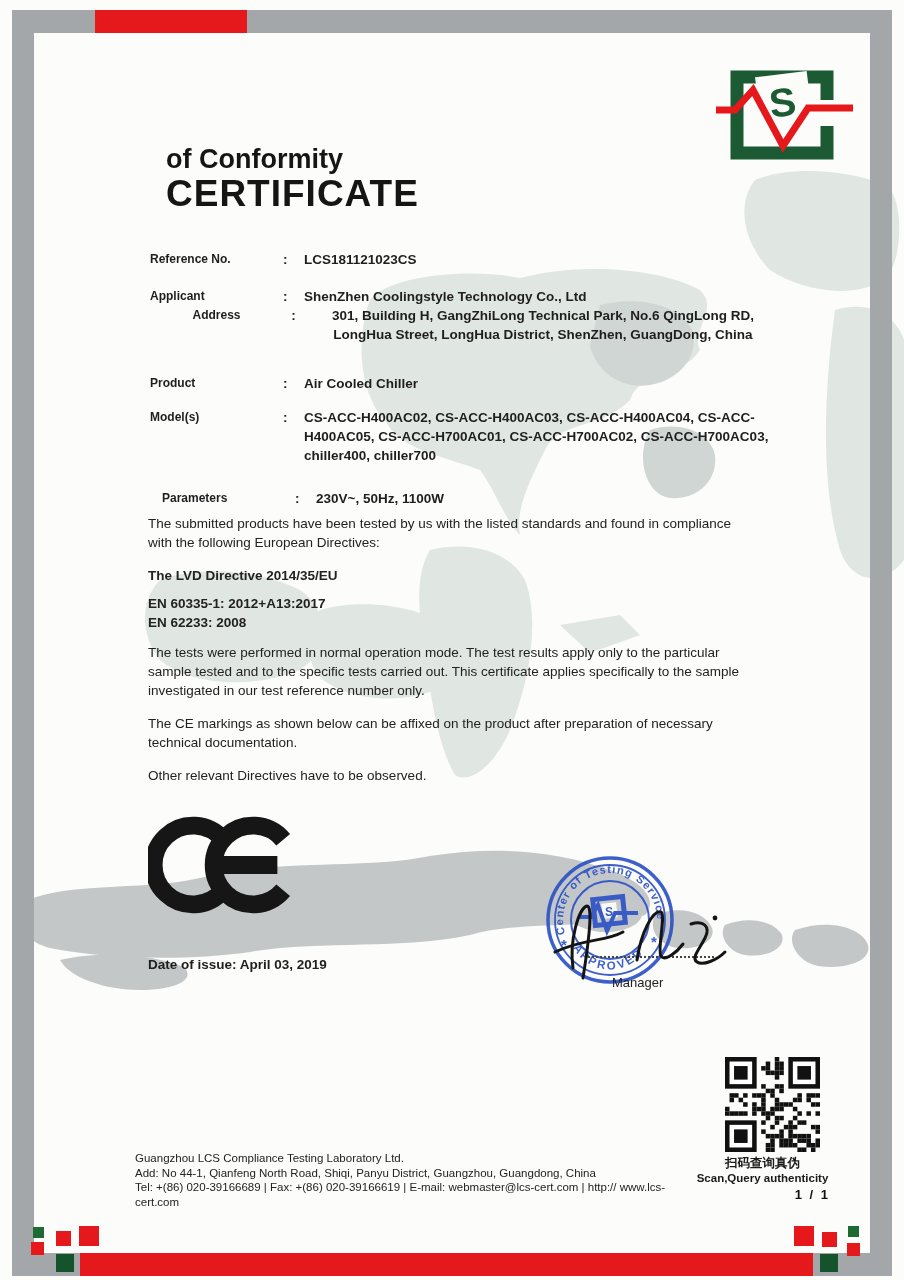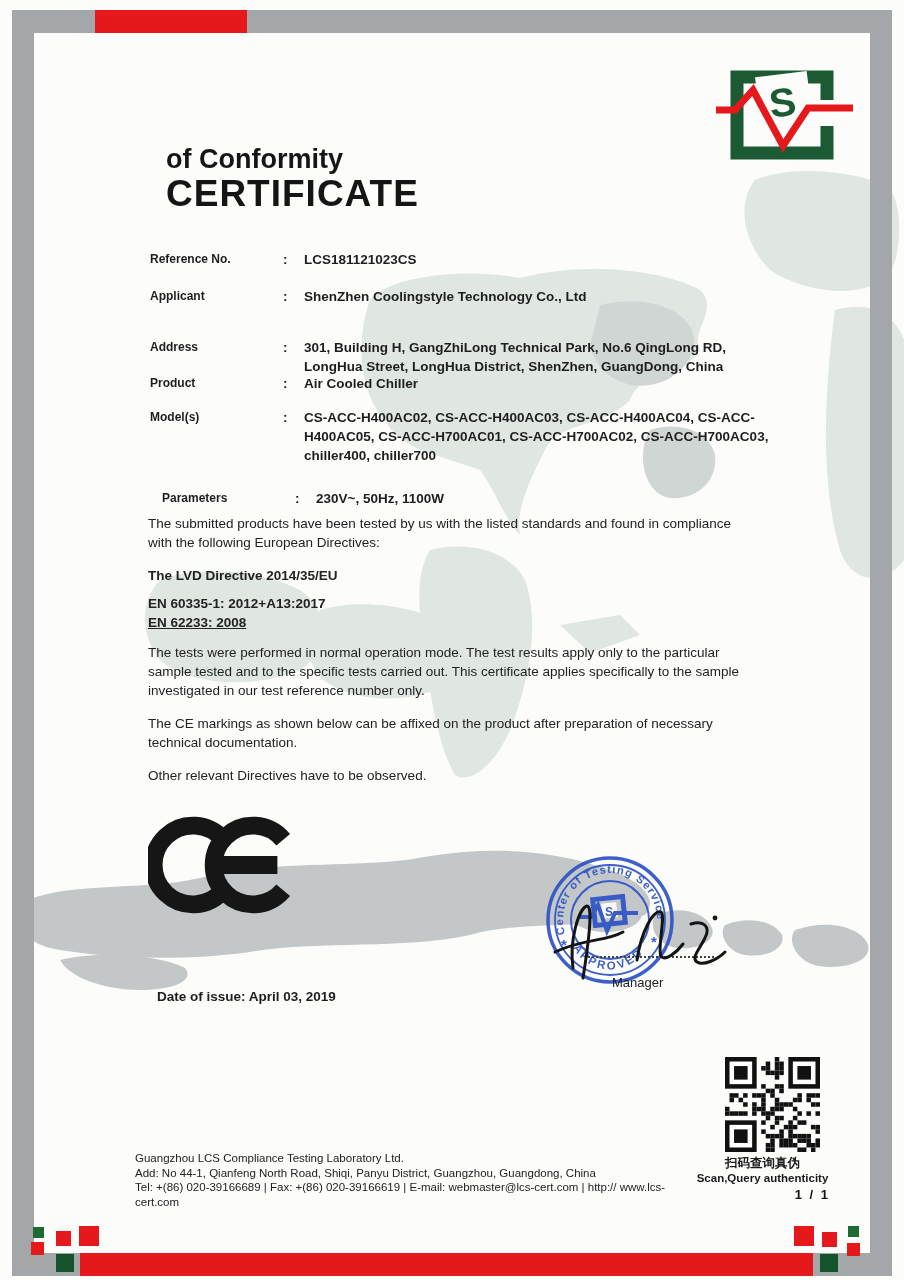--- a/index.html
+++ b/index.html
@@ -20,28 +20,28 @@
   .field{position:absolute;left:150px;display:flex;width:640px;z-index:5;}
   .flabel{width:133px;font-weight:bold;font-size:12px;line-height:19px;}
   .fcolon{width:21px;font-weight:bold;font-size:13.5px;line-height:19px;}
   .fvalue{flex:1;max-width:478px;font-weight:bold;font-size:13.5px;line-height:19px;}
   
   #body-text{position:absolute;left:148px;top:514px;width:600px;z-index:5;}
   #body-text p{margin:0 0 14px;font-size:13.5px;line-height:19px;color:#222;}
   #body-text .bold{font-weight:bold;}
   #body-text .tight{margin-bottom:9px;}
   #body-text .std{margin-bottom:0;}
-  #body-text .std-last{margin-bottom:11px;text-decoration:underline;}
+  #body-text .std-last{margin-bottom:11px;}
   
   #footer{position:absolute;left:135px;top:1151px;width:570px;font-size:11.5px;line-height:14.5px;color:#222;z-index:5;}
   #qr-block{position:absolute;left:695px;top:1155px;width:135px;text-align:center;z-index:5;}
   #qr-caption-zh{font-size:12.5px;font-weight:bold;color:#1a1a1a;}
   #qr-caption-en{font-size:11.5px;font-weight:bold;color:#1a1a1a;}
   #page-num{font-size:13px;font-weight:bold;letter-spacing:2px;margin-top:3px;color:#111;text-align:right;}
-  #date-issue{position:absolute;left:157px;top:957px;font-size:13.5px;font-weight:bold;z-index:5;margin-top:32px;}
+  #date-issue{position:absolute;left:148px;top:957px;font-size:13.5px;font-weight:bold;z-index:5;}
   #manager-label{position:absolute;left:612px;top:975px;font-size:13px;color:#222;z-index:7;}
   #sig-line{position:absolute;left:588px;top:956px;width:126px;border-bottom:2px dotted #444;z-index:6;}
   svg{display:block;}
 </style>
 </head>
 <body>
 
 <div id="page">
 
   <svg id="watermark" width="904" height="1280" viewBox="0 0 904 1280">
@@ -103,21 +103,21 @@
   <div class="field" style="top:250px;">
     <span class="flabel">Reference No.</span>
     <span class="fcolon">:</span>
     <span class="fvalue">LCS181121023CS</span>
   </div>
   <div class="field" style="top:287px;">
     <span class="flabel">Applicant</span>
     <span class="fcolon">:</span>
     <span class="fvalue">ShenZhen Coolingstyle Technology Co., Ltd</span>
   </div>
-  <div class="field" style="top:338px;">
+  <div class="field" style="top:306px;text-align:center;">
     <span class="flabel">Address</span>
     <span class="fcolon">:</span>
     <span class="fvalue">301, Building H, GangZhiLong Technical Park, No.6 QingLong RD, LongHua Street, LongHua District, ShenZhen, GuangDong, China</span>
   </div>
   <div class="field" style="top:374px;">
     <span class="flabel">Product</span>
     <span class="fcolon">:</span>
     <span class="fvalue">Air Cooled Chiller</span>
   </div>
   <div class="field" style="top:408px;">

